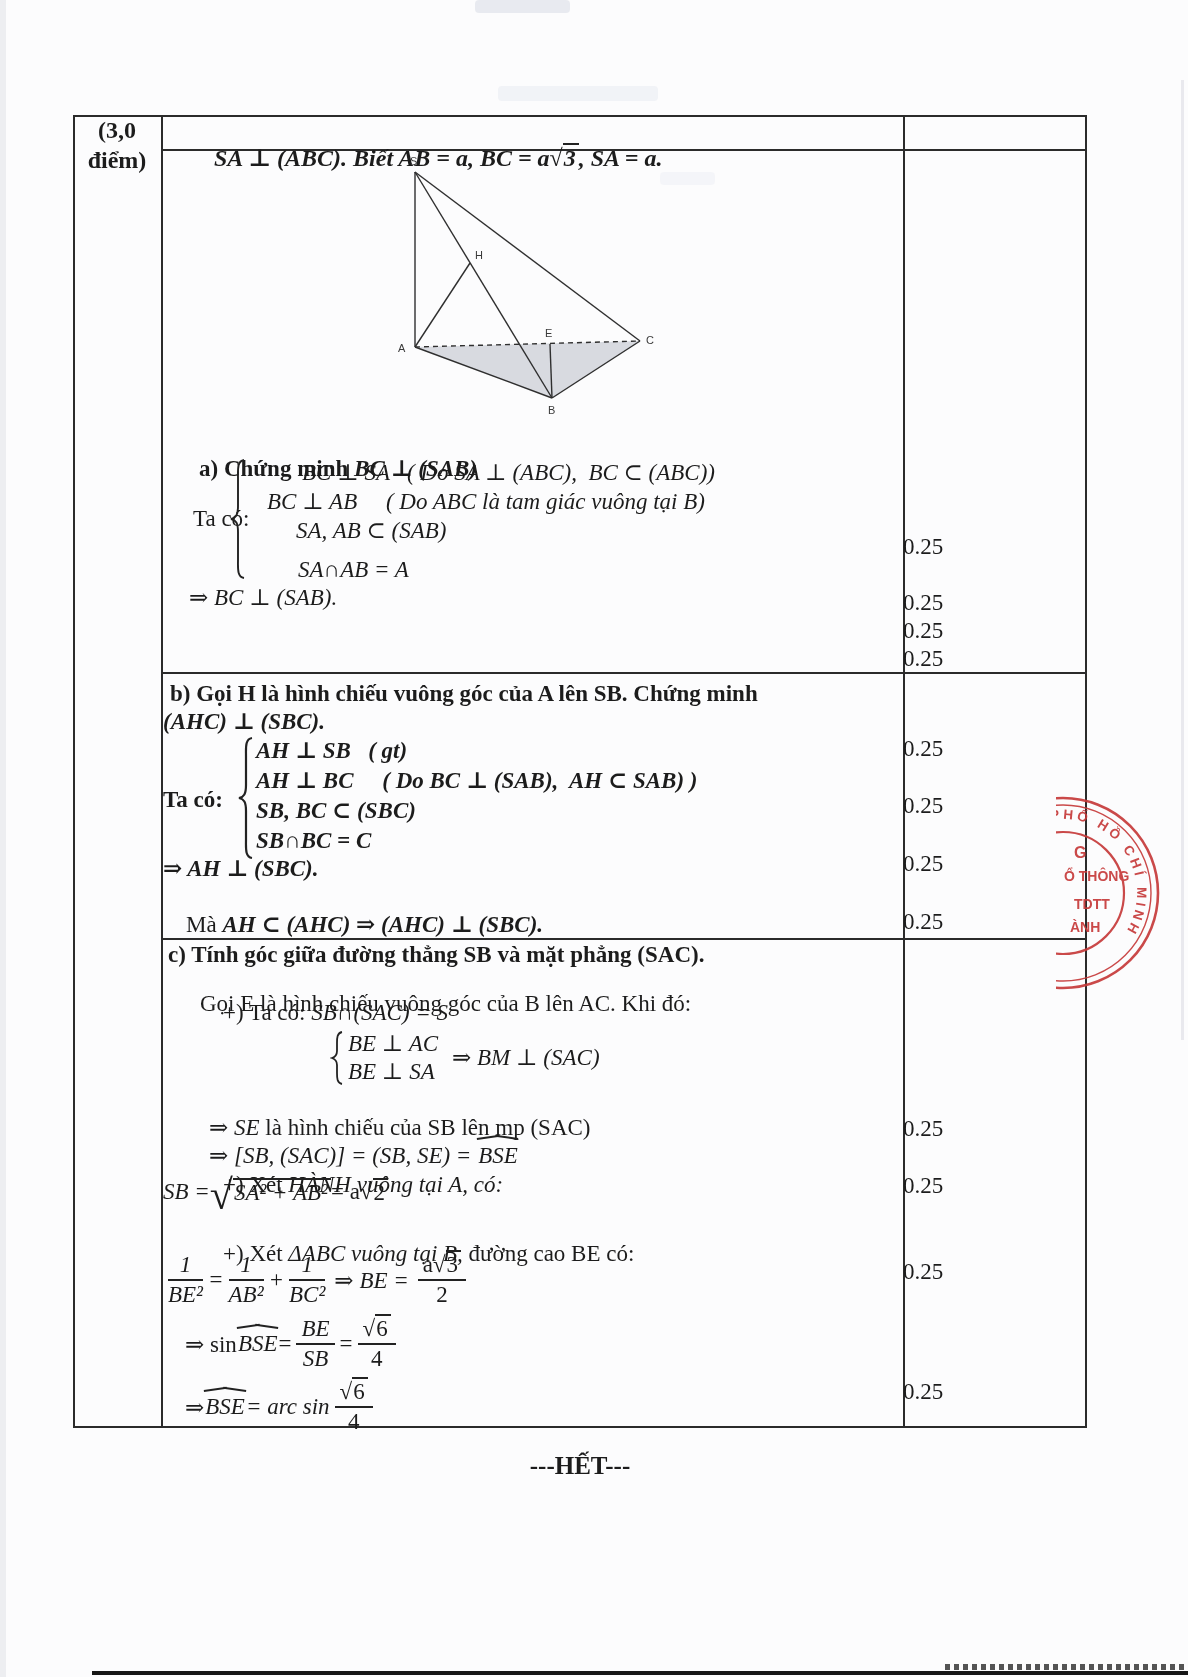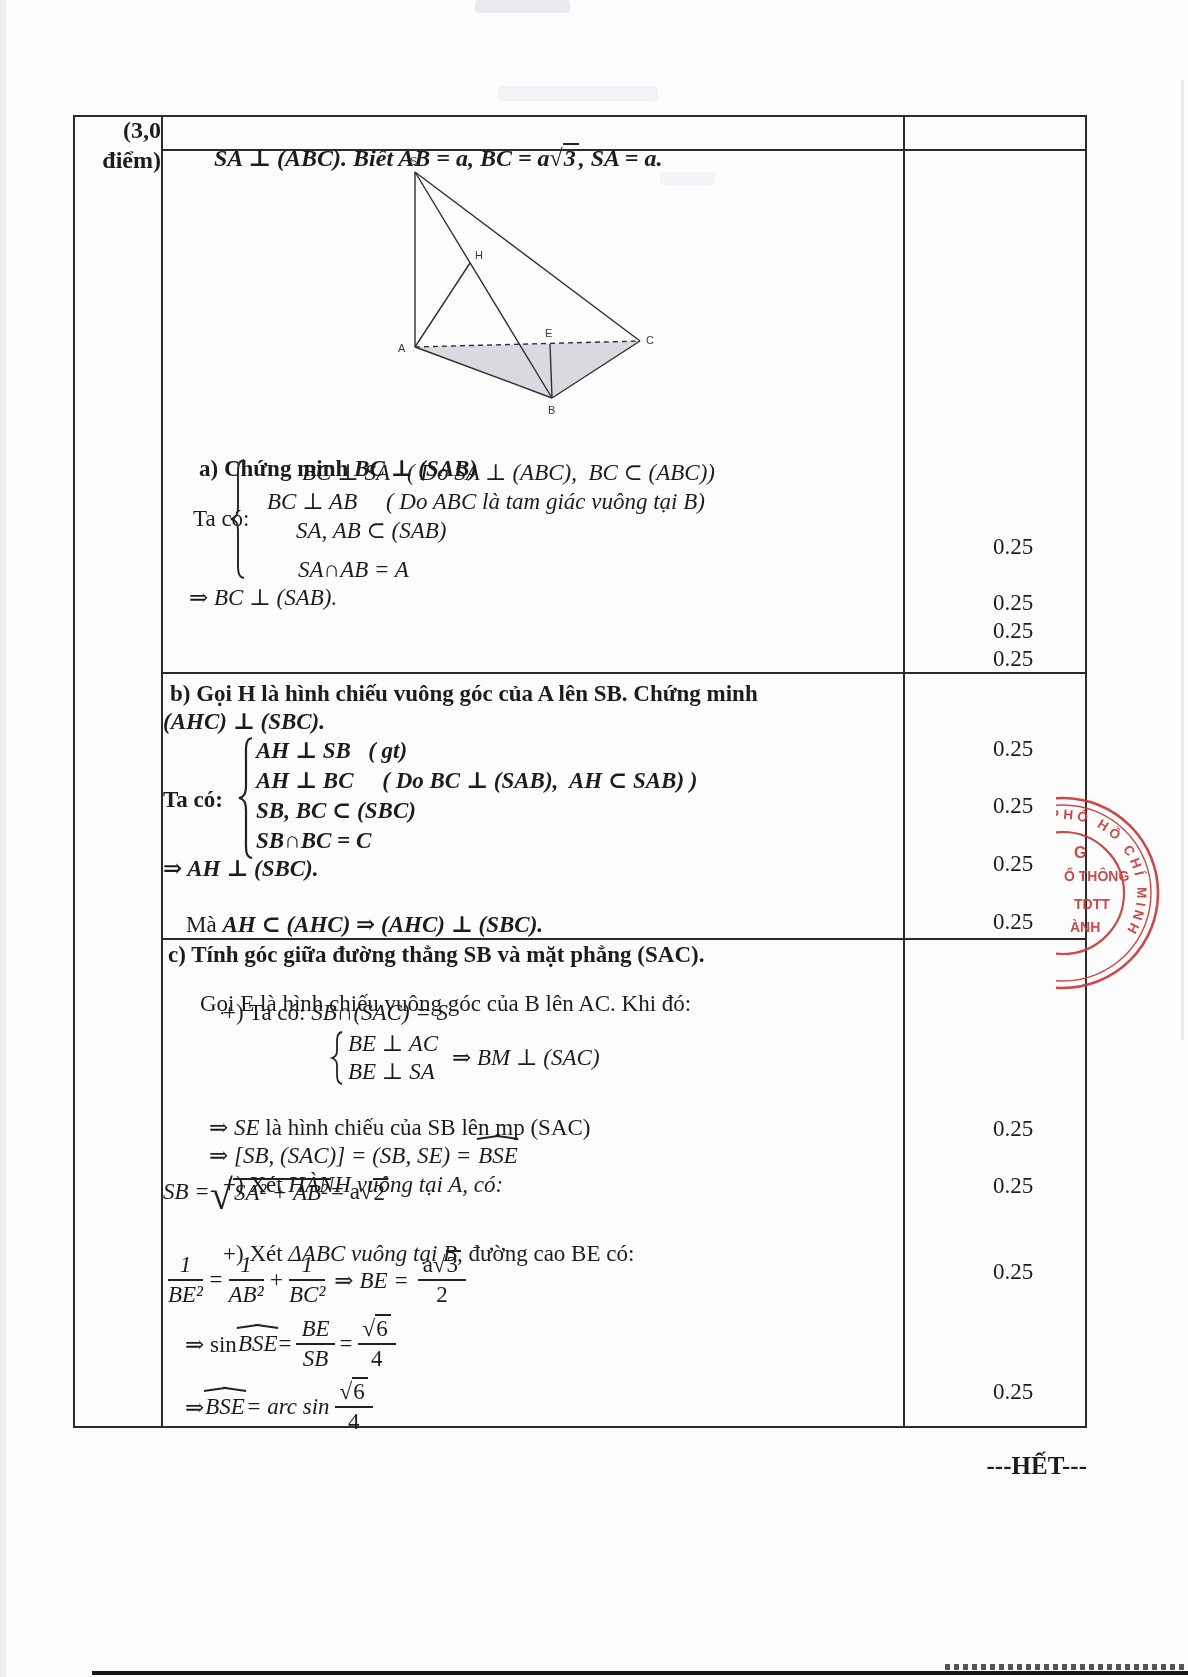--- a/index.html
+++ b/index.html
@@ -6,26 +6,26 @@
   .page{
     position:relative; width:1188px; height:1677px; margin:0 auto;
     background:#fcfcfd; overflow:hidden;
     font-family:"Liberation Serif","DejaVu Serif",serif; color:#1c1c1c;
   }
   .abs{position:absolute;}
   .t{font-size:23px; line-height:28px; white-space:pre;}
   .b{font-weight:bold;}
   .i{font-style:italic;}
   .bi{font-weight:bold; font-style:italic;}
-  .center{text-align:right;}
+  .center{text-align:center;}
   
   .rule{position:absolute; background:#2b2b2b;}
   .outline{position:absolute; border:2px solid #2b2b2b; box-sizing:border-box;}
   
-  .pt{position:absolute; left:903px; width:220px; text-align:center; font-size:23px;}
+  .pt{position:absolute; left:903px; width:220px; text-align:left; font-size:23px;}
   
   .frow{position:absolute; display:flex; align-items:center; font-size:23px;}
   .frac{display:inline-block; text-align:center; vertical-align:middle; margin:0 5px;}
   .fn{display:block; border-bottom:2px solid #222; padding:0 5px 1px 5px;}
   .fd{display:block; padding-top:1px;}
   
   .rsign{font-style:normal; font-weight:normal;}
   .rad{border-top:2px solid #222; padding:0 3px 0 1px;}
   .bigsign{font-size:42px; line-height:0; font-style:normal; position:relative; top:3px;}
   

